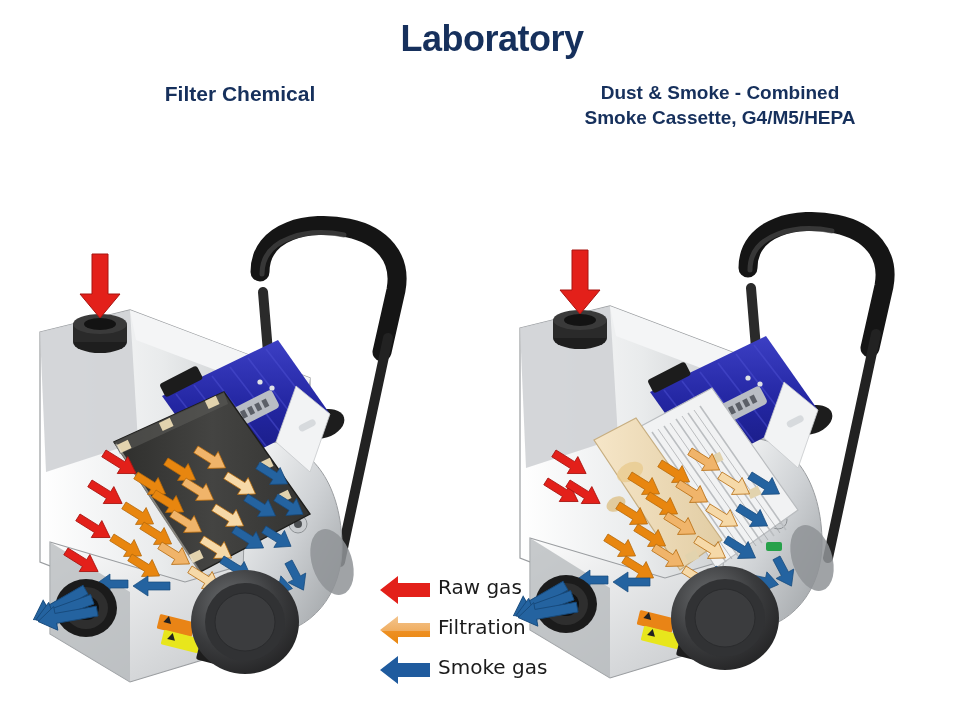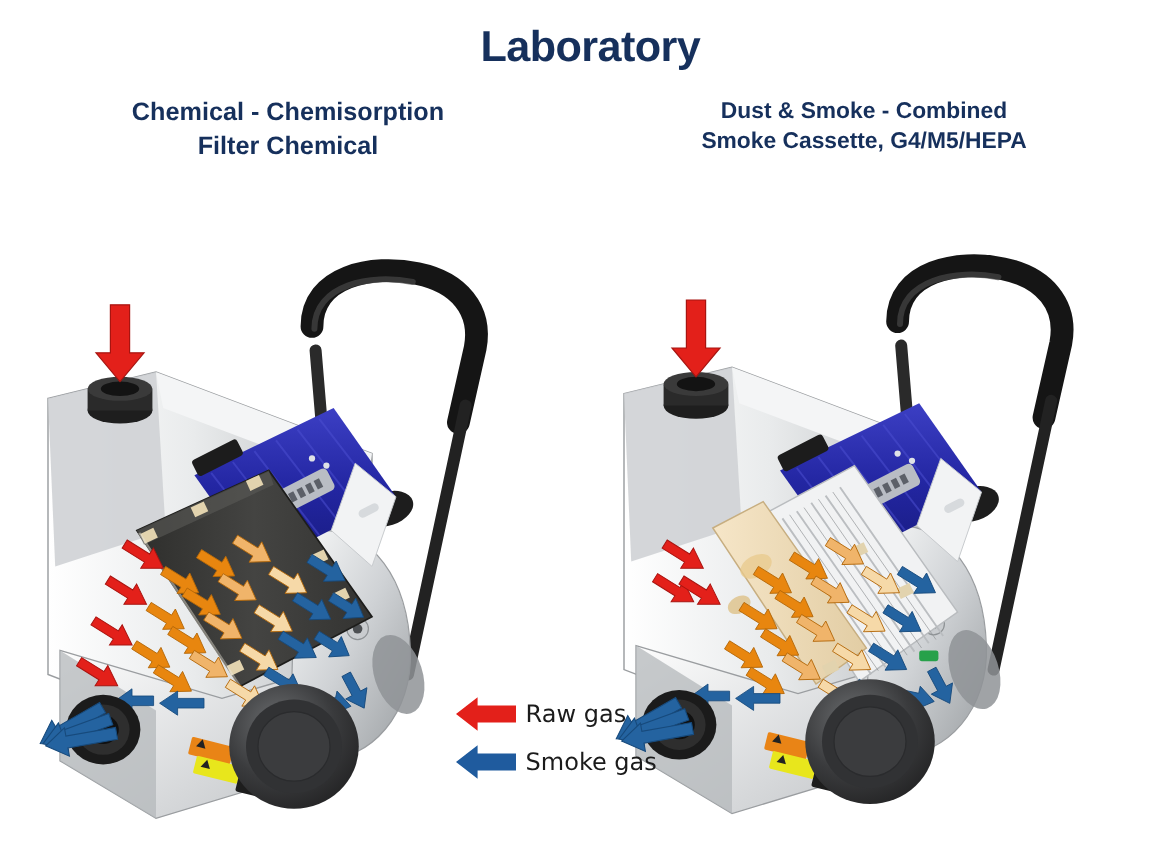--- a/index.html
+++ b/index.html
@@ -35,37 +35,36 @@
   .illustration { position: absolute; top: 62px; left: 0; width: 460px; height: 560px; }
   .illustration svg { width: 100%; height: 100%; display: block; }
 
   
   .legend {
     position: absolute; left: 378px; top: 575px;
     width: 200px; height: 120px;
   }
   .legend-row {
     position: relative; height: 40px;
-    display: flex; align-items: center;
+    display: flex; align-items: flex-start;
   }
   .legend-arrow { width: 52px; height: 30px; flex: none; }
   .legend-label {
     font-size: 20px; color: #1b1b1b;
     font-family: "DejaVu Sans", sans-serif;
     margin-left: 8px; white-space: nowrap;
   }
 </style>
 </head>
 <body>
 
 <div class="page-title">Laboratory</div>
 
 <div class="panel panel-left">
   <div class="panel-heading">
-    <span class="heading-line">Chemical - Chemisorption</span>
     <span class="heading-line">Filter Chemical</span>
   </div>
 
   <div class="illustration">
     <svg viewBox="0 0 460 560" xmlns="http://www.w3.org/2000/svg">
       <defs>
         <linearGradient id="bodyGradL" x1="0" y1="0" x2="1" y2="0">
           <stop offset="0" stop-color="#ffffff"></stop>
             <stop offset="0.45" stop-color="#e9ebec"></stop>
           <stop offset="1" stop-color="#b9bcbf"></stop>
@@ -578,20 +577,34 @@
 
 <div class="legend">
 
   <div class="legend-row">
     <svg class="legend-arrow" viewBox="0 0 52 30">
       <path d="M52 8 L20 8 L20 1 L2 15 L20 29 L20 22 L52 22 Z" fill="#E3201A"></path>
     </svg>
     <span class="legend-label">Raw gas</span>
   </div>
 
+  <div class="legend-row">
+    <svg class="legend-arrow" viewBox="0 0 52 30">
+      <defs>
+        <linearGradient id="legOr" x1="0" y1="0" x2="0" y2="1">
+          <stop offset="0" stop-color="#F3C58E"></stop>
+            <stop offset="0.52" stop-color="#F0AE62"></stop>
+          <stop offset="0.54" stop-color="#EE9023"></stop>
+            <stop offset="1" stop-color="#E8860F"></stop>
+        </linearGradient>
+      </defs>
+      <path d="M52 8 L20 8 L20 1 L2 15 L20 29 L20 22 L52 22 Z" fill="url(#legOr)"></path>
+    </svg>
+    <span class="legend-label">Filtration</span>
+  </div>
 
   <div class="legend-row">
     <svg class="legend-arrow" viewBox="0 0 52 30">
       <path d="M52 8 L20 8 L20 1 L2 15 L20 29 L20 22 L52 22 Z" fill="#1F5B9E"></path>
     </svg>
     <span class="legend-label">Smoke gas</span>
   </div>
 
 </div>
 

